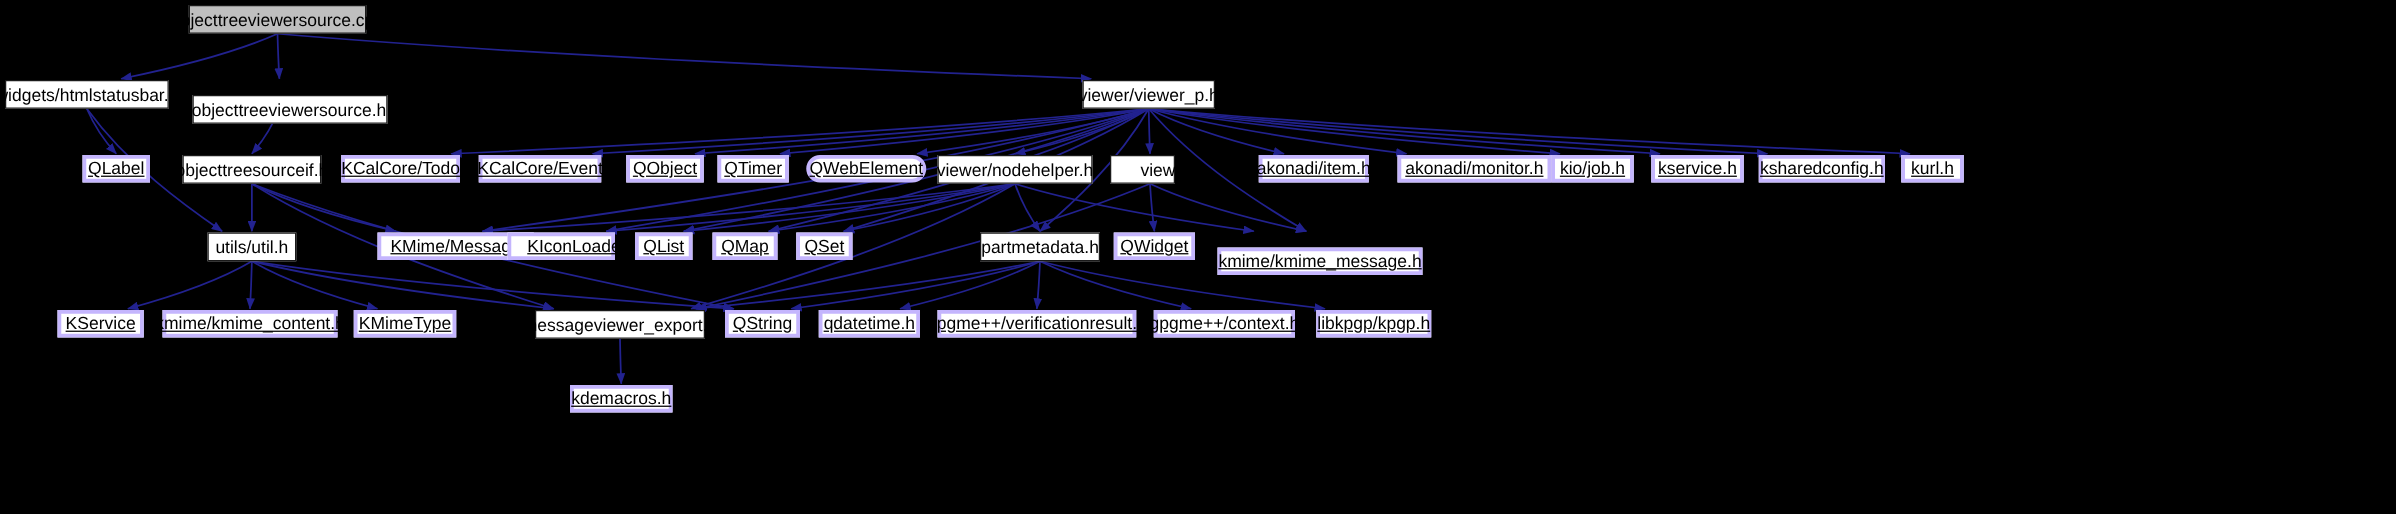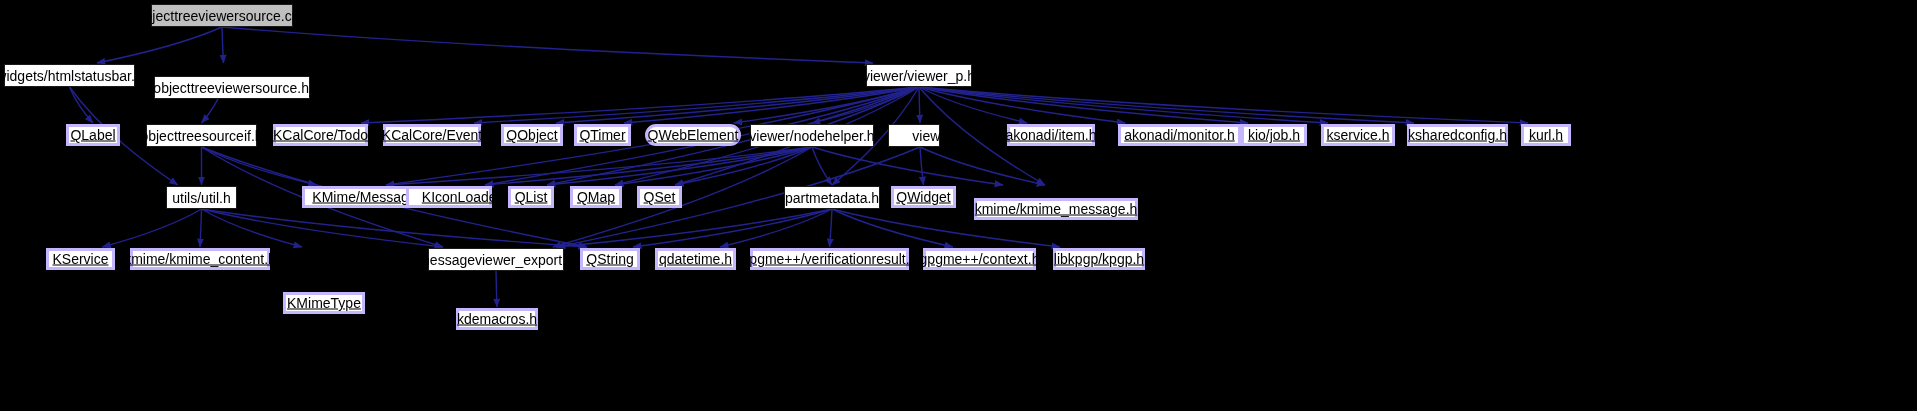--- a/index.html
+++ b/index.html
@@ -164,21 +164,21 @@
       </div>
       <div class="node plain" style="left: 974px; top: 186px; width: 164px; height: 22px; margin-top: 12px;">
         <span>kmime/kmime_message.h</span>
       </div>
       <div class="node plain" style="left: 46px; top: 248px; width: 69px; height: 22px;">
         <span>KService</span>
       </div>
       <div class="node plain" style="left: 130px; top: 248px; width: 140px; height: 22px;">
         <span>kmime/kmime_content.h</span>
       </div>
-      <div class="node plain" style="left: 283px; top: 248px; width: 82px; height: 22px; margin-top: 44px;">
+      <div class="node plain" style="left: 283px; top: 248px; width: 82px; height: 22px;">
         <span>KMimeType</span>
       </div>
       <div class="node strong" style="left: 428px; top: 248px; width: 136px; height: 23px;">
         <span>messageviewer_export.h</span>
       </div>
       <div class="node plain" style="left: 580px; top: 248px; width: 60px; height: 22px;">
         <span>QString</span>
       </div>
       <div class="node plain" style="left: 655px; top: 248px; width: 81px; height: 22px;">
         <span>qdatetime.h</span>

